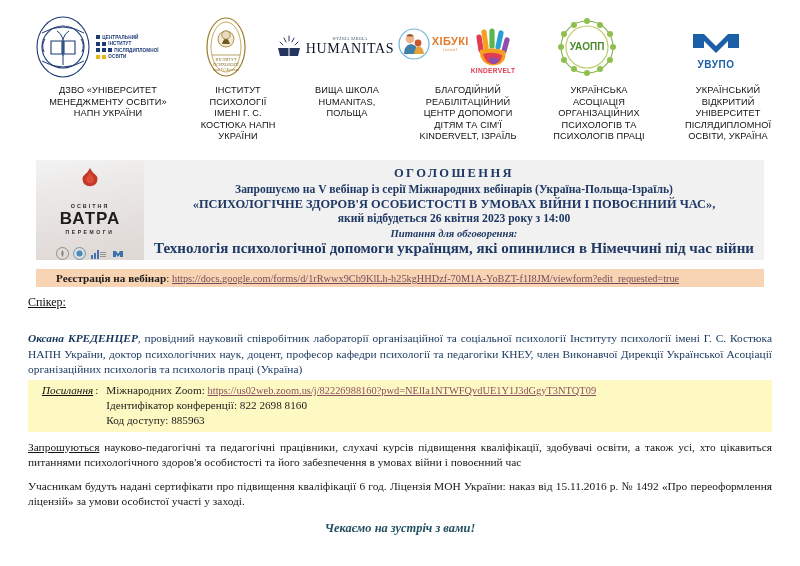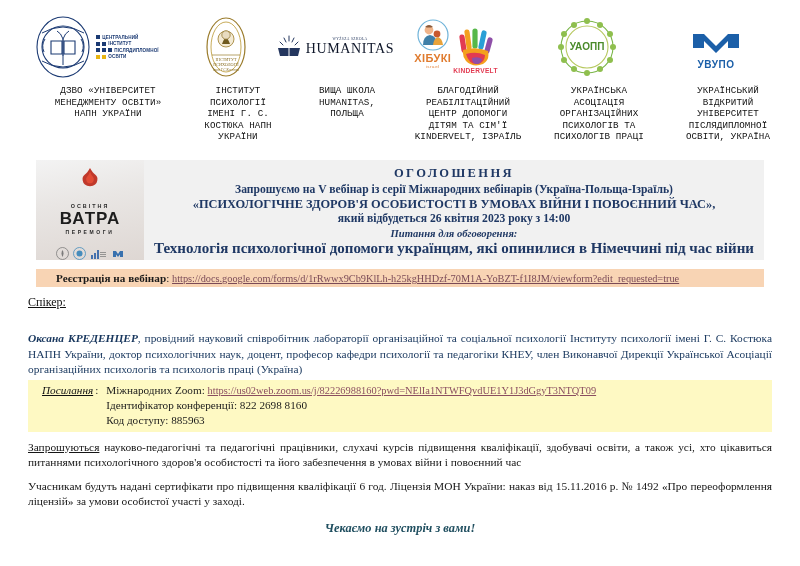--- a/index.html
+++ b/index.html
@@ -21,21 +21,21 @@
     padding: 12px 20px 0 20px;
     height: 160px;
     gap: 0px;
   }
   .logo-col {
     display: flex; flex-direction: column; align-items: center;
     text-align: center;
   }
   .logo-col .mark { height: 70px; display: flex; align-items: center; justify-content: center; }
   .logo-col .cap {
-    font-family: Liberation Mono, monospace;
+    font-family: Liberation Sans, sans-serif;
     font-size: 9.2px; line-height: 11.6px; letter-spacing: .1px;
     color: #111; margin-top: 3px; font-weight: 400; margin-left: 24px;
   }
 
   .col-umo { width: 152px; }
   .col-ip  { width: 108px; }
   .col-hum { width: 110px; }
   .col-kv  { width: 132px; }
   .col-uaop{ width: 130px; }
   .col-uvupo{ width: 128px; }
@@ -232,21 +232,21 @@
         <div class="hum-txt">
           <span class="hum-small">WYŻSZA SZKOŁA</span>
           <span class="hum-big">HUMANITAS</span>
         </div>
       </div>
       <div class="cap">ВИЩА ШКОЛА HUMANITAS, ПОЛЬЩА</div>
     </div>
 
     <div class="logo-col col-kv">
       <div class="mark kv-mark">
-        <div style="display:flex;align-items:center;gap:1px;margin-top:-6px;flex-direction:column;">
+        <div style="display:flex;align-items:center;gap:1px;margin-top:-6px;">
           <svg width="34" height="34" viewBox="0 0 34 34" aria-hidden="true">
             <circle cx="17" cy="17" r="15" fill="none" stroke="#6fb3d9" stroke-width="1.2"></circle>
             <circle cx="13" cy="12" r="4.4" fill="#f0b48a"></circle>
             <path d="M9 9 q4 -4 8 0 q-4 1 -8 0" fill="#8a5a3a"></path>
             <path d="M7 27 q0 -9 7 -10 q7 1 7 10 z" fill="#3f7fa8"></path>
             <circle cx="21" cy="16" r="3.4" fill="#c8582e"></circle>
             <path d="M17 27 q1 -7 5 -8 q4 1 5 8 z" fill="#e8a23a"></path>
           </svg>
           <div style="display:flex;flex-direction:column;line-height:1;">
             <span style="font-family:'Liberation Sans',sans-serif;font-size:11px;font-weight:700;color:#e07b2e;letter-spacing:.4px;">ХІБУКІ</span>

